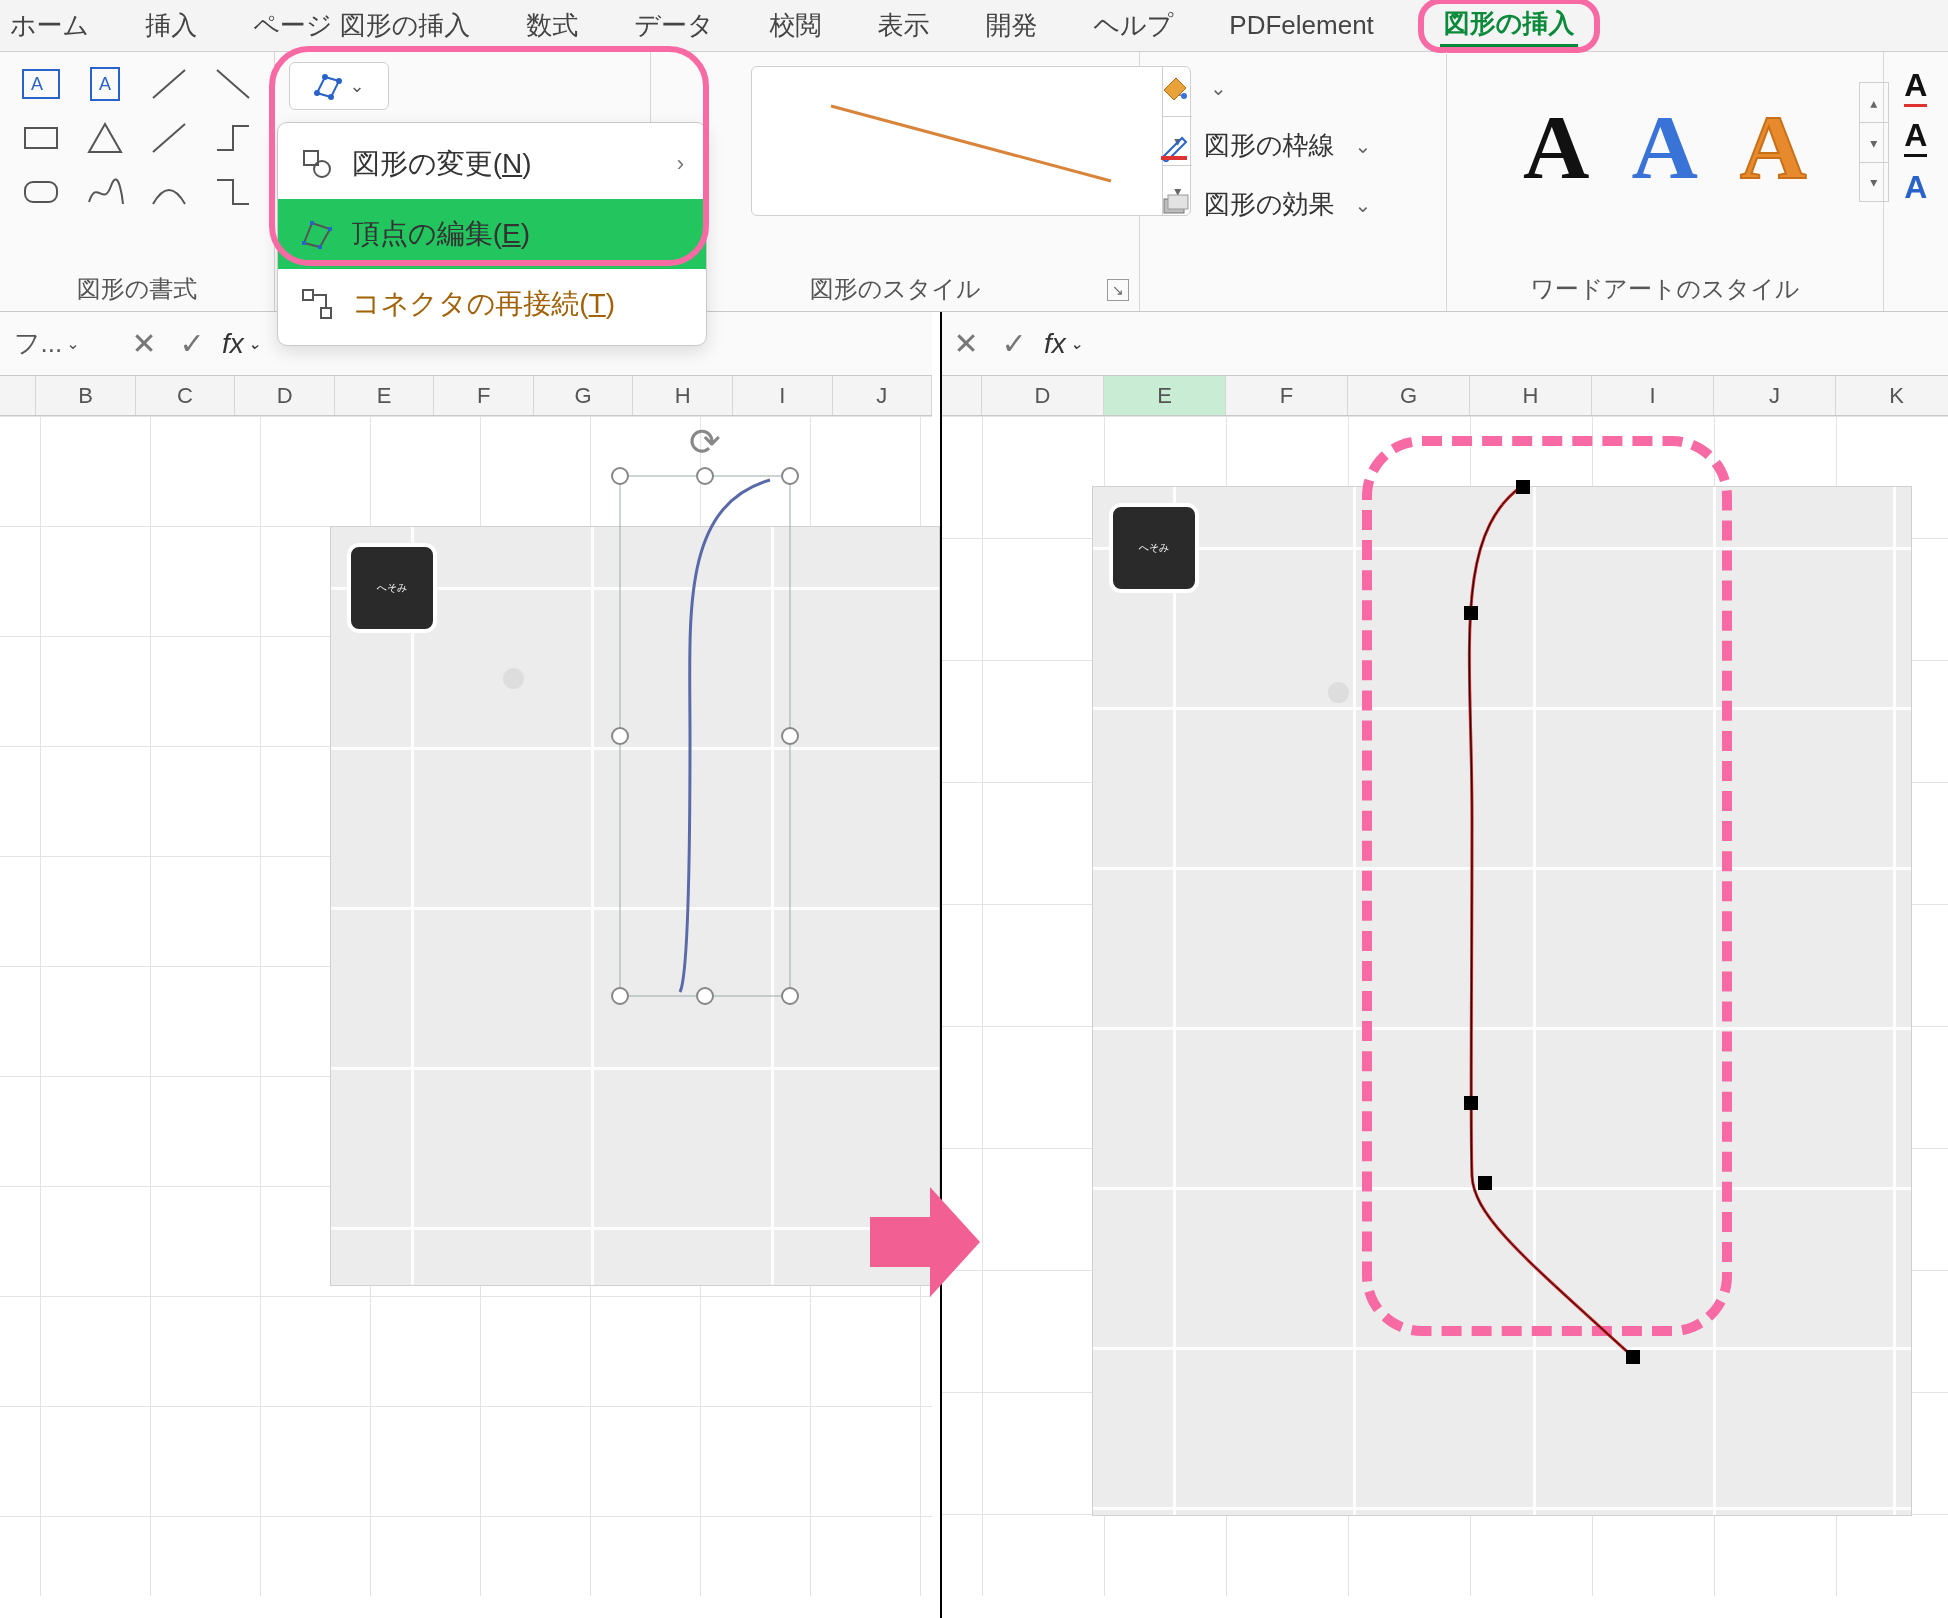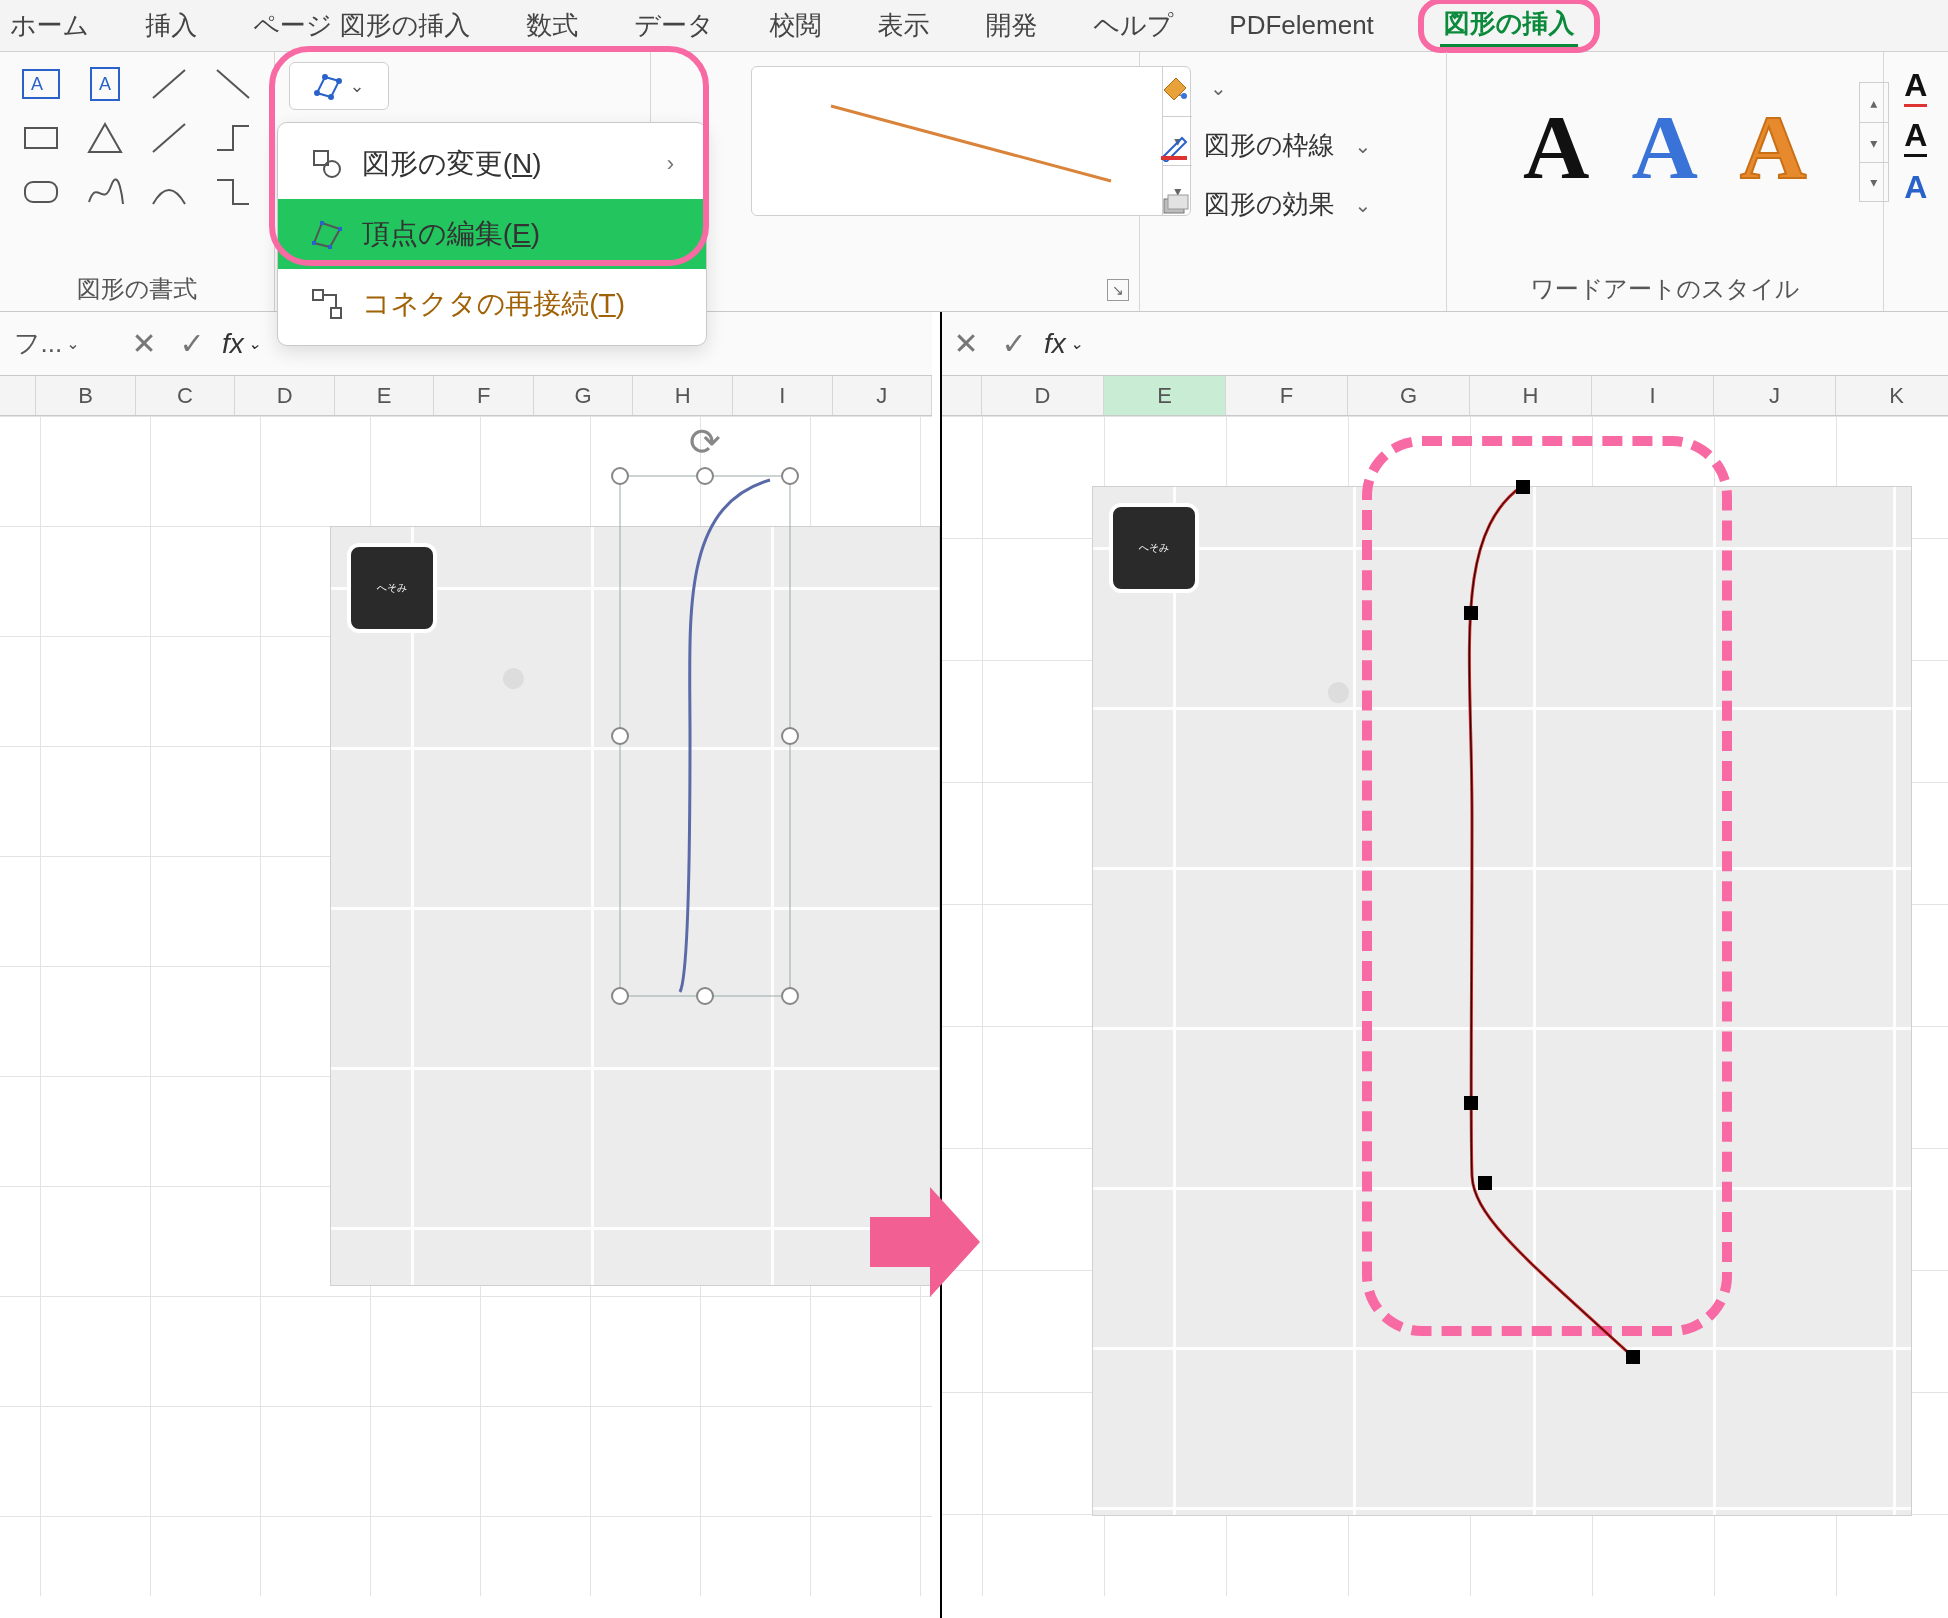--- a/index.html
+++ b/index.html
@@ -24,21 +24,21 @@
 .shape-cell svg { width: 40px; height: 36px; stroke: #555; fill: none; stroke-width: 2; }
 .shape-cell.tb svg { stroke: #2963c9; }
 
 
 .editshape-group { width: 430px; position: relative; }
 .es-btn { position: absolute; top: 10px; left: 14px; width: 100px; height: 48px; border: 1px solid #cfcfcf; background: #fff; border-radius: 6px; display: flex; align-items: center; justify-content: center; gap: 6px; }
 .es-btn svg { width: 30px; height: 30px; stroke: #2963c9; fill: none; stroke-width: 2; }
 .es-chev { font-size: 18px; color: #555; }
 .es-pill { position: absolute; top: -6px; left: -6px; width: 440px; height: 220px; border: 6px solid #f86aa3; border-radius: 40px; pointer-events: none; z-index: 50; }
 .es-menu { position: absolute; top: 70px; left: 2px; width: 430px; background: #fff; border: 1px solid #c9c9c9; border-radius: 10px; box-shadow: 0 6px 18px rgba(0,0,0,.12); padding: 6px 0; z-index: 40; }
-.es-item { display: flex; align-items: center; gap: 18px; padding: 16px 32px; font-size: 28px; color: #333; }
+.es-item { display: flex; align-items: center; gap: 18px; padding: 16px 22px; font-size: 28px; color: #333; }
 .es-item.hover { background: #22c55e; }
 .es-item.disabled { color: #a16207; }
 .es-item svg { width: 34px; height: 34px; stroke: #555; fill: none; stroke-width: 2; }
 .es-item .arrow { margin-left: auto; color: #777; font-size: 22px; }
 .es-item u { text-decoration: underline; }
 
 
 .styles-group { width: 560px; }
 .style-gal { position: absolute; top: 14px; left: 100px; width: 440px; height: 150px; background: #fff; border: 1px solid #cfcfcf; border-radius: 6px; display: flex; align-items: center; justify-content: center; }
 .style-gal svg { width: 320px; height: 110px; }
@@ -254,20 +254,21 @@
     <div class="style-gal">
       <svg viewBox="0 0 320 110">
         <line x1="20" y1="20" x2="300" y2="95" stroke="#d9843a" stroke-width="3"></line>
       </svg>
       <div class="gal-spin">
         <div>▴</div>
         <div>▾</div>
         <div>▾</div>
       </div>
     </div>
+    <div class="group-label">図形のスタイル</div>
     <div class="styles-dialog">↘</div>
   </div>
 
   <div class="group foe-group">
     <div class="foe-row">
       <svg viewBox="0 0 32 32">
           <path d="M6 18 L18 6 L28 16 L16 28 Z" fill="#e9a23a" stroke="#b06e15"></path>
           <circle cx="26" cy="24" r="3" fill="#3a73d8"></circle>
         </svg>
         <span class="chev">⌄</span>

